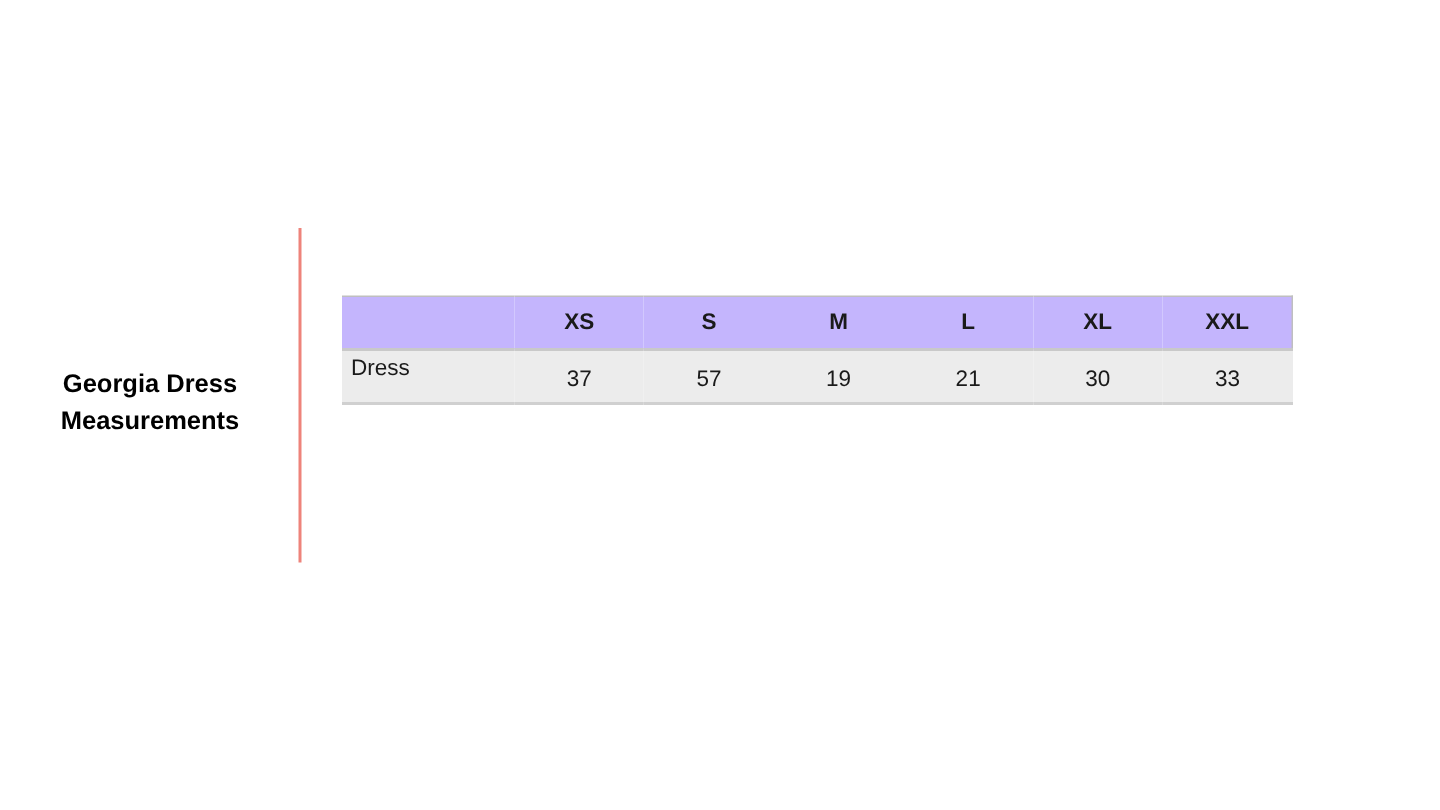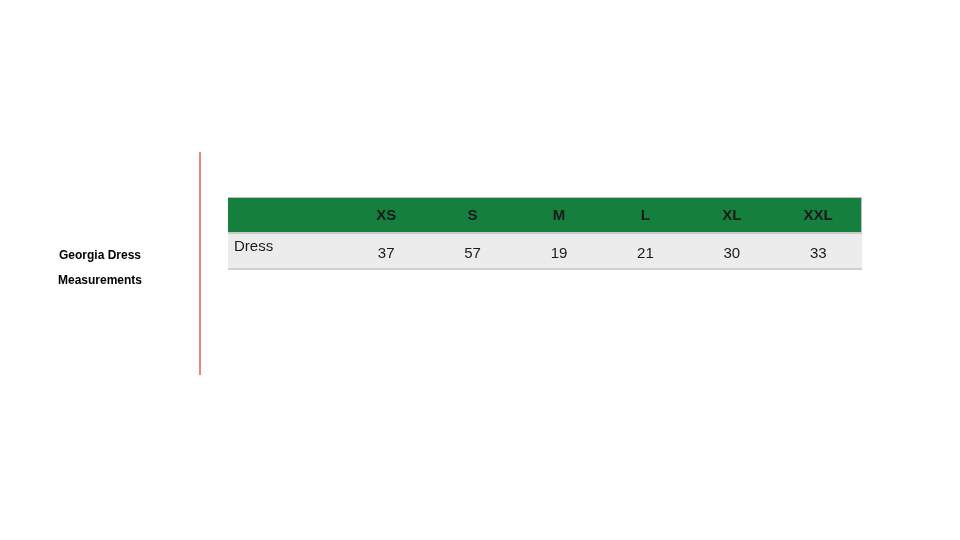--- a/index.html
+++ b/index.html
@@ -12,21 +12,21 @@
   .slide {
     position: relative;
     width: 960px; height: 540px;
     background: #ffffff;
   }
   .side-title {
     position: absolute;
     left: 22px; top: 243px; width: 156px;
     text-align: center;
     font-weight: bold;
-    font-size: 12px;
+    font-size: 17px;
     line-height: 25px;
     color: #000000;
   }
   .accent-line {
     position: absolute;
     left: 199px; top: 152px;
     width: 2px; height: 223px;
     background: var(--accent-line, #ee837b);
   }
   table.size-table {
@@ -40,21 +40,21 @@
   table.size-table thead tr { height: 35px; }
   table.size-table tbody tr { height: 36px; }
   table.size-table th {
     border-top: 1px solid var(--table-border, #bfbfbf);
     border-bottom: 2px solid var(--header-underline, #c9c9c9);
     font-size: 15px;
     font-weight: bold;
     text-align: center;
     vertical-align: middle;
     padding: 0;
-    background: #15803d;
+    background: #c4b5fd;
   }
   table.size-table th:last-child {
     border-right: 1px solid var(--table-border, #bfbfbf);
   }
   table.size-table th.label-col { width: 115px; }
   table.size-table tbody tr:nth-child(odd) {
     background: var(--banded-row-bg, #ececec);
   }
   table.size-table tbody tr:last-child {
     border-bottom: 2px solid var(--bottom-border, #d0d0d0);

